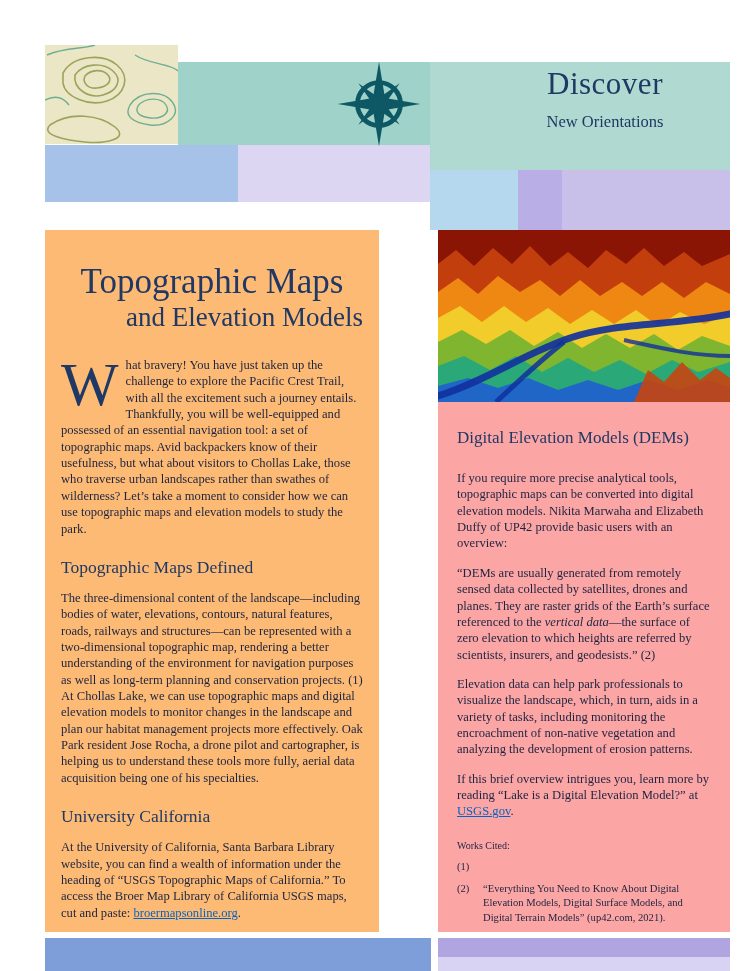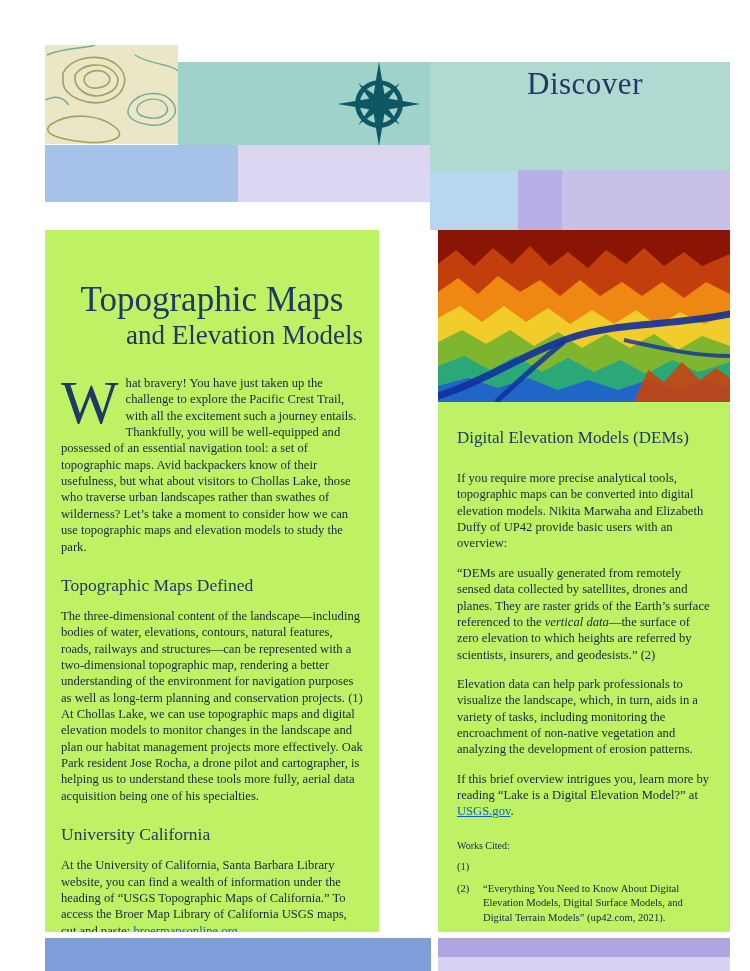--- a/index.html
+++ b/index.html
@@ -17,48 +17,48 @@
   .band-lightblue   { left:430px; top:170px; width:88px;  height:60px;  background:#b5d8ef; }
   .band-purple-sq   { left:518px; top:170px; width:44px;  height:60px;  background:#b9aee6; }
   .band-right-lav   { left:562px; top:170px; width:168px; height:60px;  background:#c9c0ea; }
 
   .topo-thumb { left:45px; top:45px; width:133px; height:99px; }
   .topo-thumb svg { display:block; }
 
   .compass { left:336px; top:60px; width:86px; height:88px; }
   .compass svg { display:block; width:100%; height:100%; }
 
-  .masthead { left:468px; top:66px; width:234px; text-align:center; color:#1F3864; }
+  .masthead { left:488px; top:66px; width:234px; text-align:center; color:#1F3864; }
   .m-title { font-size:31px; line-height:1.15; letter-spacing:0.5px; }
   .m-sub   { font-size:16.5px; margin-top:10px; }
 
   
   .left-col {
-    left:45px; top:230px; width:334px; height:702px; background:#bef264;
-    box-sizing:border-box; padding:50px 16px 0; overflow:hidden;
+    left:45px; top:230px; width:334px; height:702px; background:#fdba74;
+    box-sizing:border-box; padding:32px 16px 0; overflow:hidden;
   }
   .article-title { text-align:center; color:#1F3864; }
   .t1 { font-size:35px; line-height:1.12; }
   .t2 { font-size:27px; line-height:1.25;text-align:right; }
 
   .body {
     font-size:12.6px; line-height:1.3; color:#1c2440; margin:0 0 13px;
   }
   .intro { margin-top:22px; }
   .dropcap {
     float:left; font-size:61px; line-height:0.75; color:#1F3864;
     padding:5px 7px 0 0;
   }
   .sec-head {
     font-size:17.5px; color:#1F3864; margin:20px 0 12px; font-weight:normal;
   }
   .link { color:#0563C1; text-decoration:underline; cursor:pointer; }
 
   .right-col {
-    left:438px; top:230px; width:292px; height:702px; background:#bef264;
+    left:438px; top:230px; width:292px; height:702px; background:#fca5a5;
     box-sizing:border-box; overflow:hidden;
   }
   .dem { width:292px; height:172px; }
   .dem svg { display:block; }
   .right-inner { padding:26px 19px 0; }
   .side-head { font-size:17px; color:#1F3864; margin:0 0 22px; font-weight:normal; }
 
   .works { margin-top:20px; }
   .wc-head { font-size:10px; color:#1c2440; margin:0 0 9px; }
   .wc-item { display:flex; font-size:10.6px; line-height:1.35; color:#1c2440; margin-bottom:8px; }
@@ -105,20 +105,21 @@
   <div class="abs compass">
     <svg viewBox="0 0 100 100" aria-hidden="true">
       <circle cx="50" cy="50" r="25" fill="none" stroke="#0d5864" stroke-width="5.5"></circle>
       <polygon fill="#0d5864" points="74,26 57,50 74,74 50,57 26,74 43,50 26,26 50,43"></polygon>
       <polygon fill="#0d5864" points="50,1 57,43 98,50 57,57 50,99 43,57 2,50 43,43"></polygon>
     </svg>
   </div>
 
   <div class="abs masthead">
     <div class="m-title">Discover</div>
+    <div class="m-sub">New Orientations</div>
   </div>
 
   <div class="abs left-col">
     <div class="article-title">
       <div class="t1">Topographic Maps</div>
       <div class="t2">and Elevation Models</div>
     </div>
 
     <p class="body intro"><span class="dropcap">W</span><span>hat bravery! You have just taken up the challenge to explore the Pacific Crest Trail, with all the excitement such a journey entails. Thankfully, you will be well-equipped and possessed of an essential navigation tool: a set of topographic maps. Avid backpackers know of their usefulness, but what about visitors to Chollas Lake, those who traverse urban landscapes rather than swathes of wilderness? Let’s take a moment to consider how we can use topographic maps and elevation models to study the park.</span></p>
 

